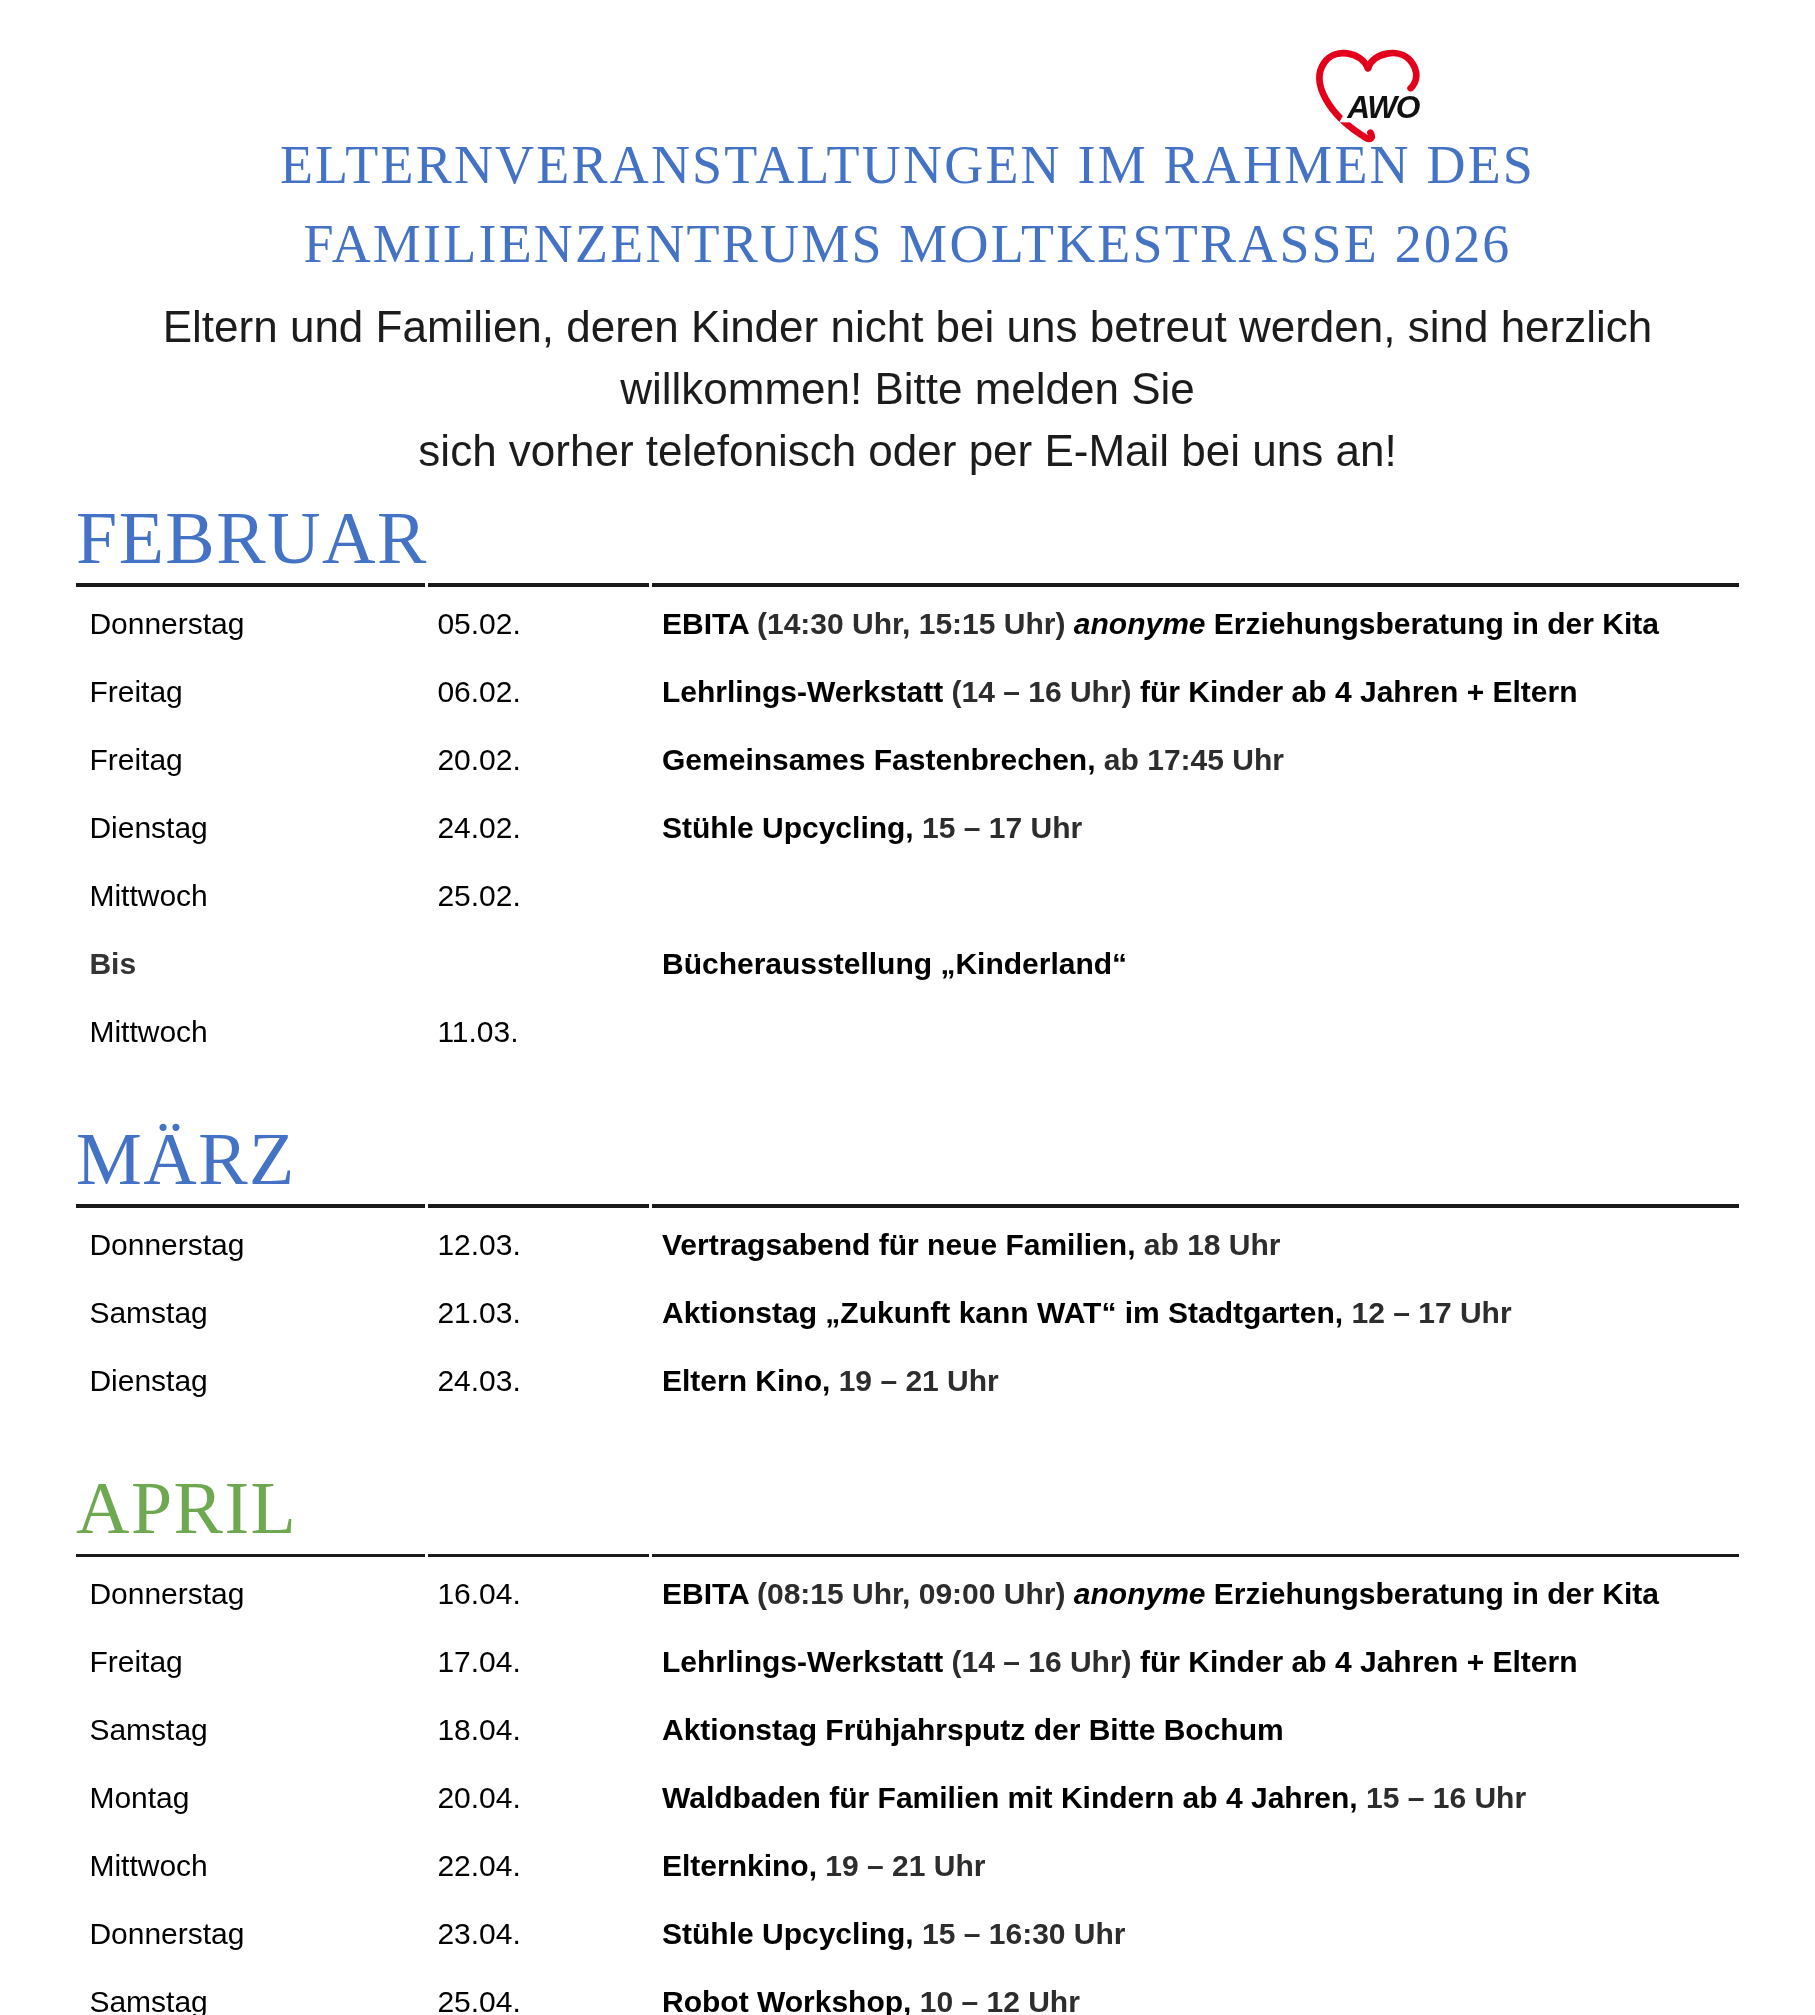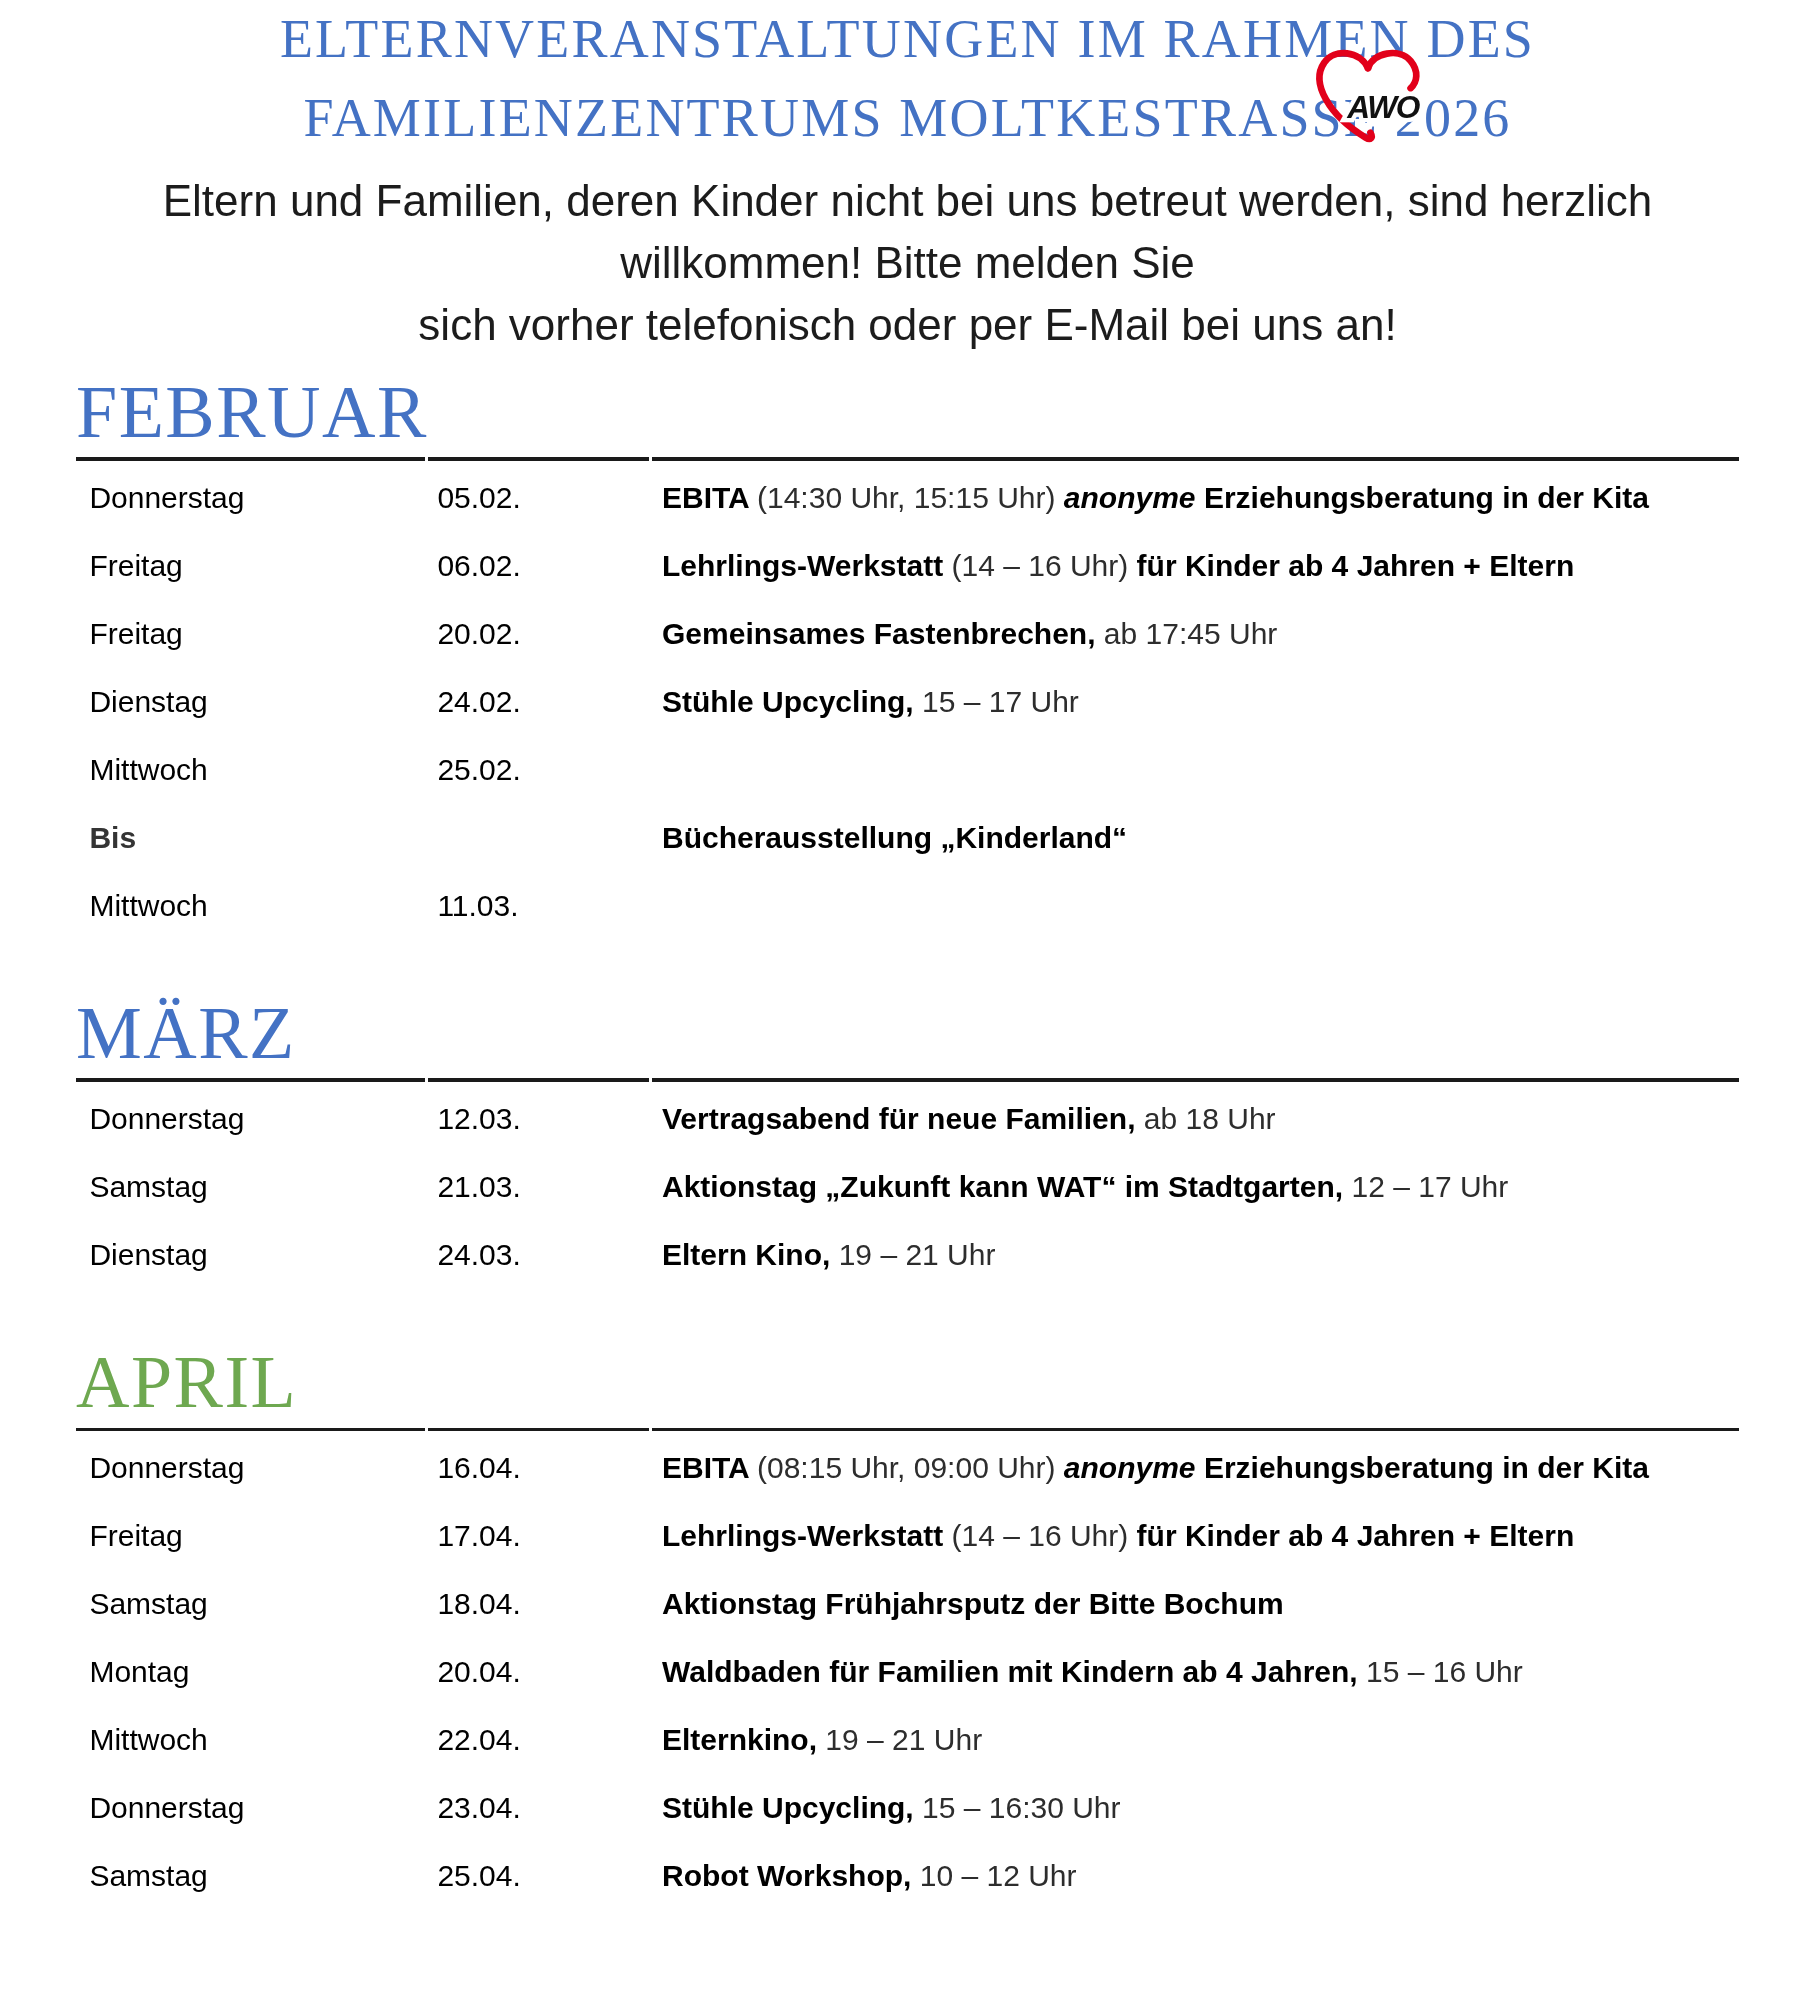--- a/index.html
+++ b/index.html
@@ -22,20 +22,21 @@
   .logo {
     position: absolute;
     top: 46px;
     left: 1295px;
     width: 146px;
     height: 104px;
   }
   
   .title {
     margin: 0;
+    padding-top: 126px;
     text-align: center;
     font-family: "Liberation Serif", serif;
     font-weight: 400;
     font-size: 54px;
     line-height: 79px;
     letter-spacing: 2.2px;
   }
   .title .tline { display: block; }
   
   .intro {
@@ -80,21 +81,21 @@
     align-items: center;
     font-size: 30px;
     line-height: 36px;
   }
   .cell-day  { padding-left: 13.4px; font-weight: 400; }
   .cell-day.day-l { color: #343434; font-weight: bold; }
   .cell-date { padding-left: 10.4px; font-weight: 400; }
   .cell-event { padding-left: 12px; }
   .seg-b  { font-weight: 700; color: #000000; }
   .seg-bi { font-weight: 700; font-style: italic; color: #000000; }
-  .seg-l  { font-weight: 400; color: #2d2d2d; }
+  .seg-l  { font-weight: 700; color: #2d2d2d; }
 </style>
 </head>
 <body>
 
 <div class="page">
 
   <div class="logo">
     <svg viewBox="0 0 240 170" width="146" height="104">
       <g fill="none" stroke="#e2001a" stroke-width="11" stroke-linecap="round">
         <path d="M 120,36 C 108,8 64,2 48,27 C 25,60 56,114 116,150 C 124,155 129,151 124,142"></path>

